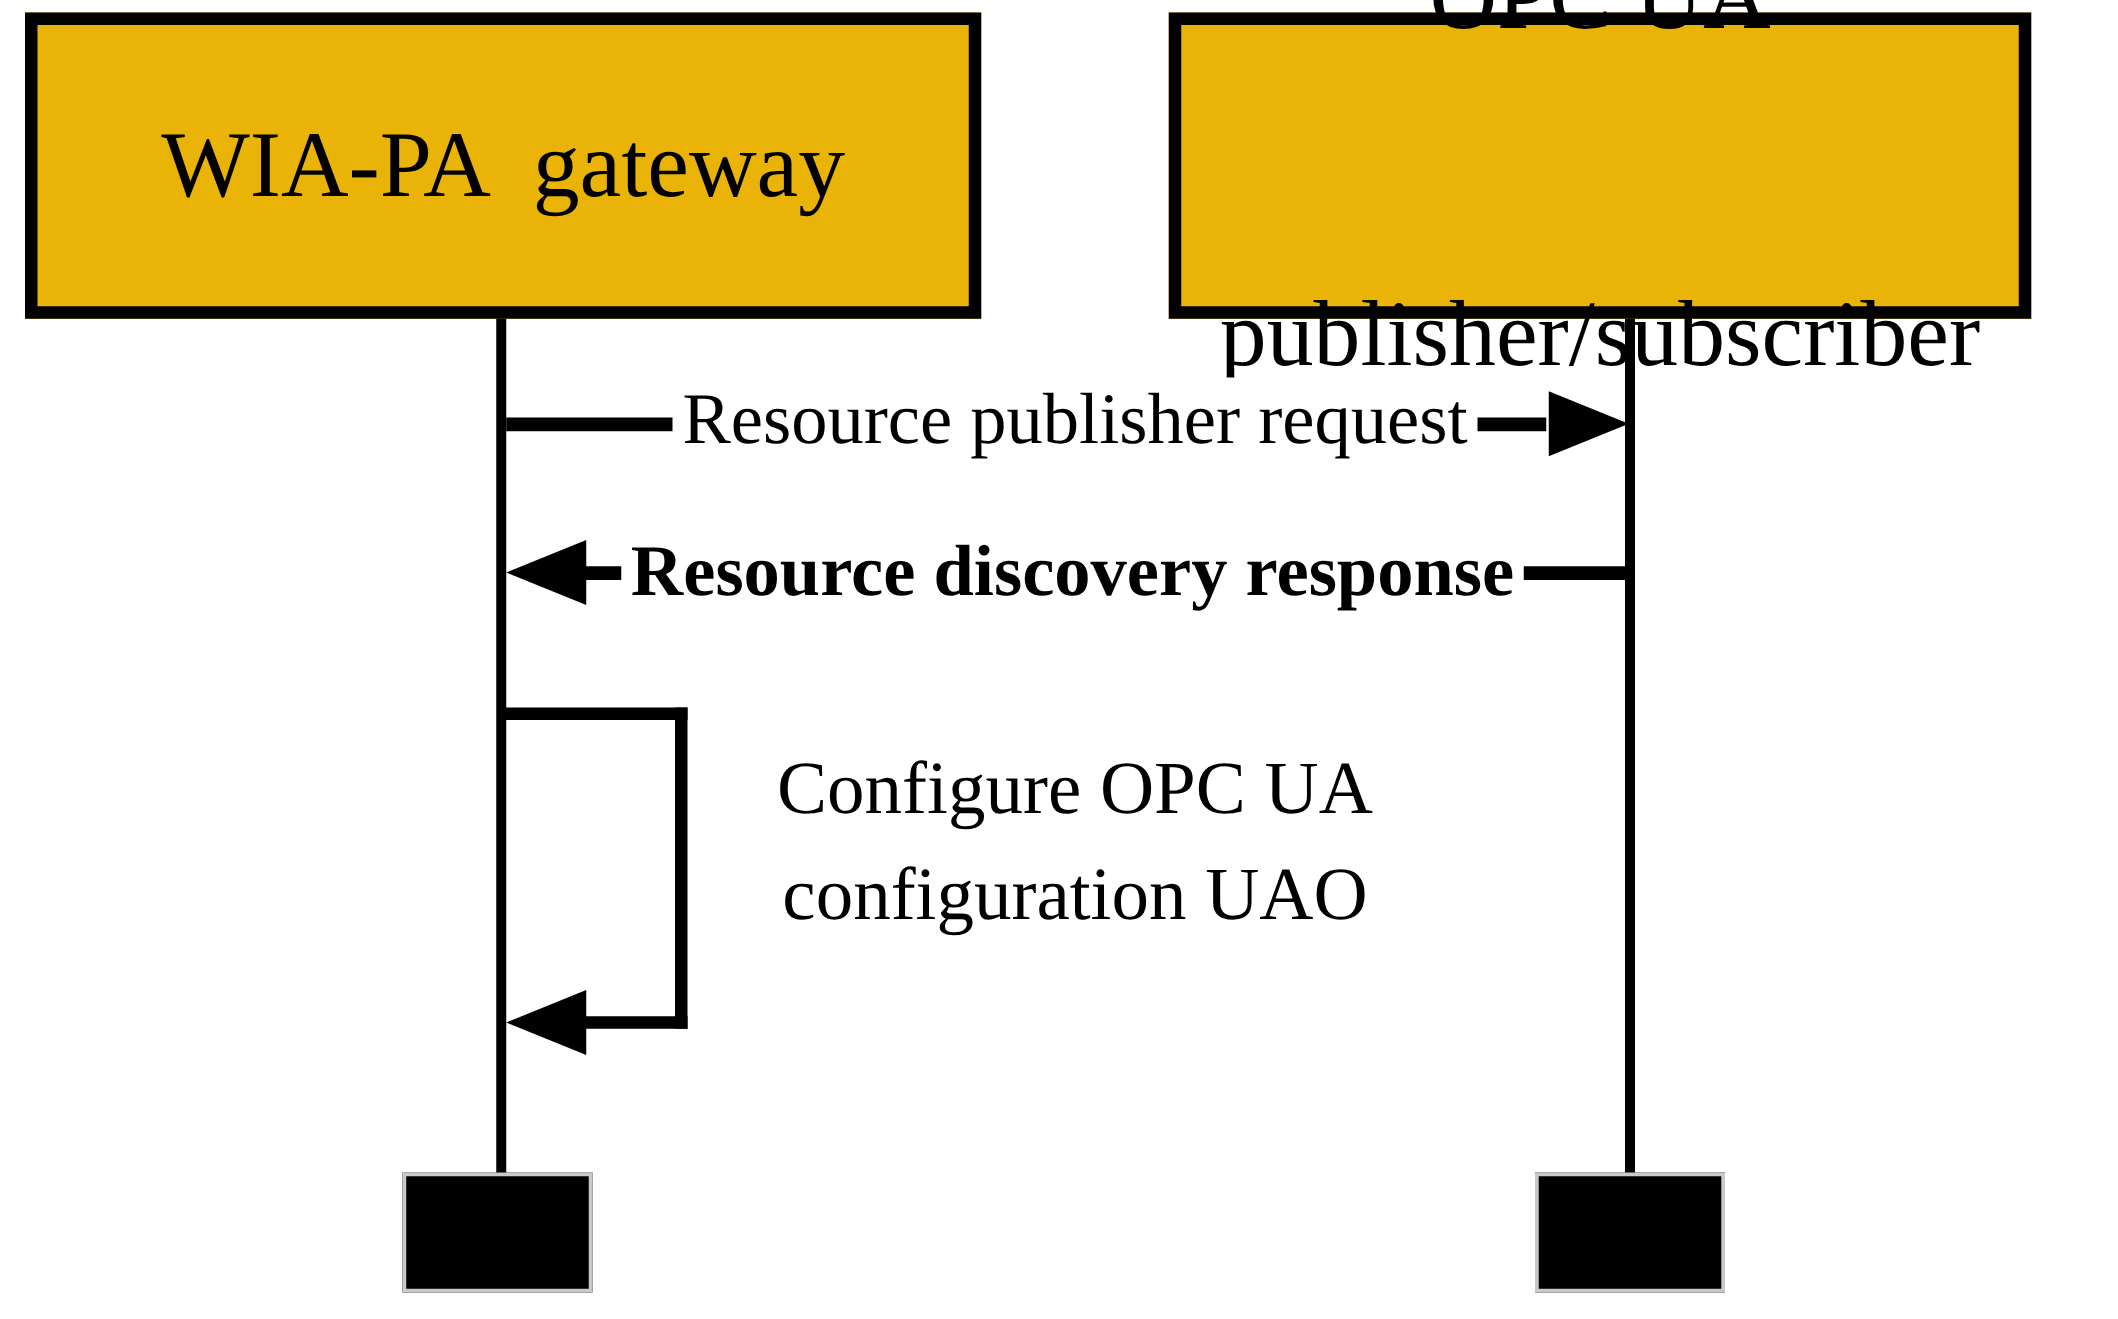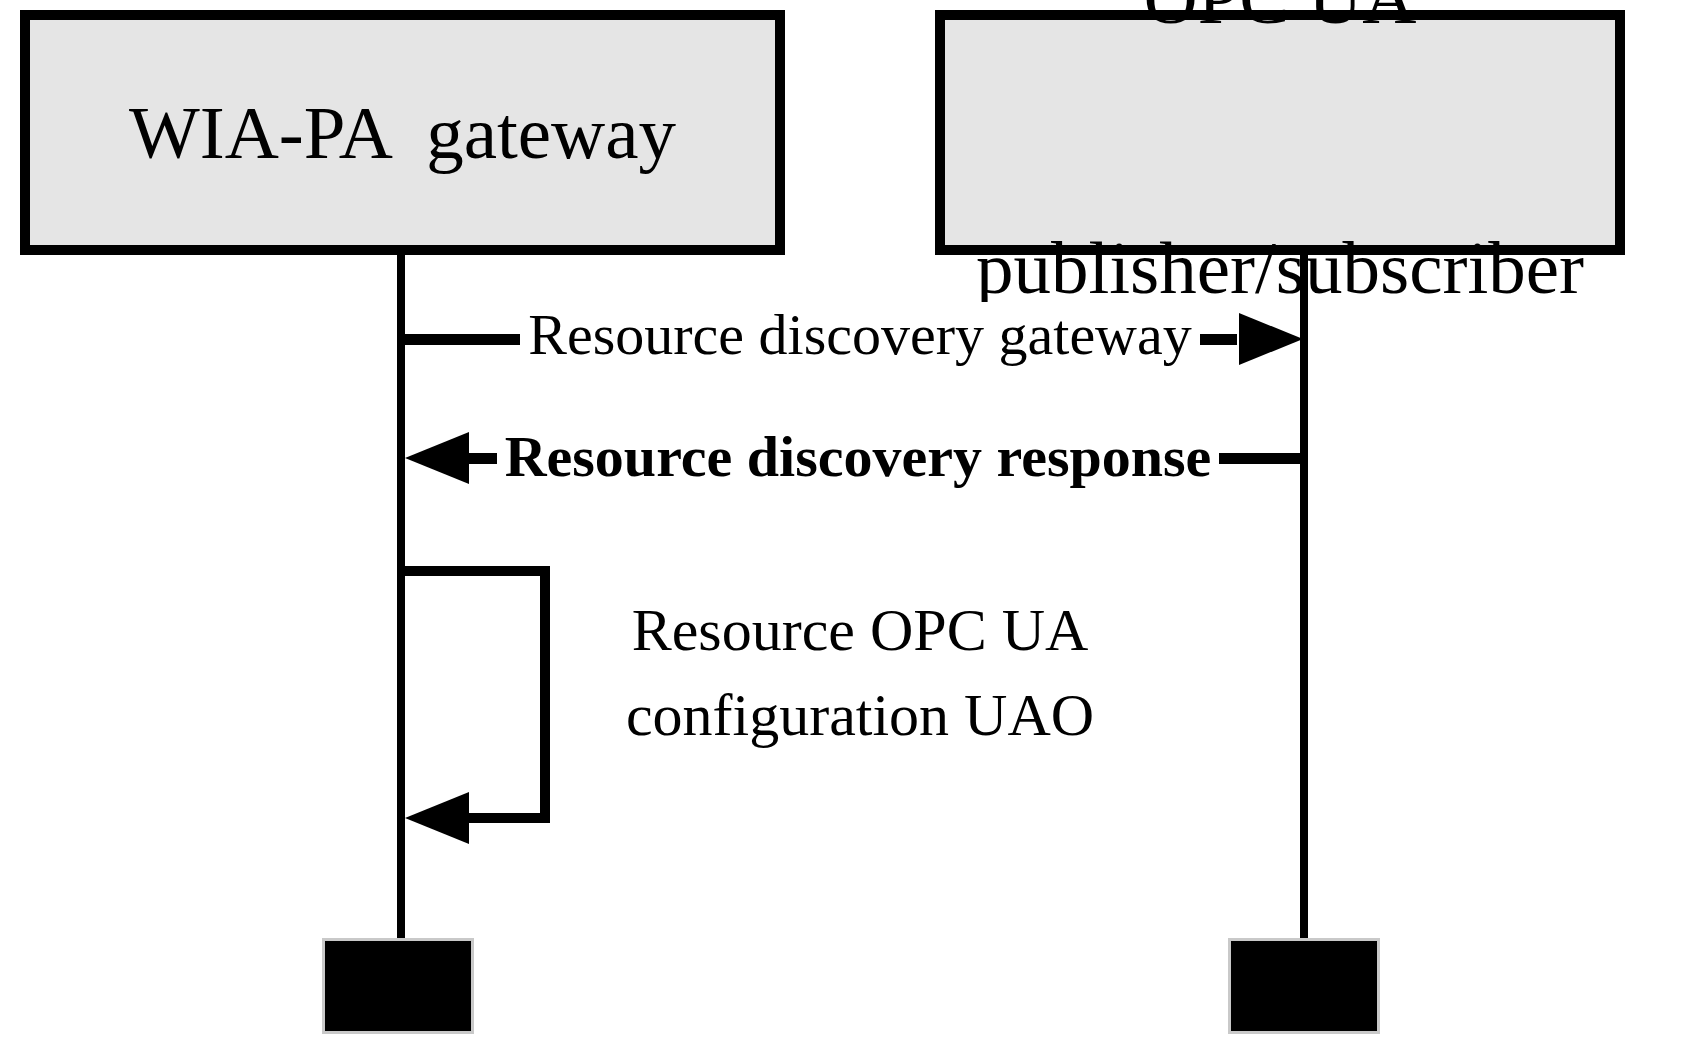--- a/index.html
+++ b/index.html
@@ -17,21 +17,21 @@
     overflow: hidden;
   }
 
   
   .actor-box {
     position: absolute;
     top: 10px;
     height: 245px;
     border: 10px solid #000000;
     box-sizing: border-box;
-    background: #e5e5e5;
+    background: #eab308;
     display: flex;
     align-items: center;
     justify-content: center;
     text-align: center;
   }
   .actor-box .title {
     font-size: 75px;
     line-height: 90px;
     white-space: pre;
   }
@@ -129,35 +129,35 @@
       <div>publisher/subscriber</div>
     </div>
   </div>
 
   <div class="lifeline" id="lifeline-left"></div>
   <div class="lifeline" id="lifeline-right"></div>
 
   <div class="hline" style="left:405px; top:334px; width:832px;"></div>
   <div class="arrow-right" style="left:1239px; top:313px;"></div>
   <div class="msg-label" style="left:460px; top:306px;">
-    <span>Resource discovery gateway</span>
+    <span>Resource publisher request</span>
   </div>
 
   <div class="hline" style="left:460px; top:453px; width:844px;"></div>
   <div class="arrow-left" style="left:405px; top:432px;"></div>
   <div class="msg-label" style="left:458px; top:428px;font-weight:bold;">
     <span>Resource discovery response</span>
   </div>
 
   <div class="loop-seg" style="left:401px; top:566px; width:149px; height:10px;"></div>
   <div class="loop-seg" style="left:540px; top:566px; width:10px; height:257px;"></div>
   <div class="loop-seg" style="left:466px; top:813px; width:84px; height:10px;"></div>
   <div class="arrow-left" style="left:405px; top:792px;"></div>
 
   <div id="self-msg-label">
-    <div>Resource OPC UA</div>
+    <div>Configure OPC UA</div>
     <div>configuration UAO</div>
   </div>
 
   <div class="activation" id="activation-left"></div>
   <div class="activation" id="activation-right"></div>
 
 </div>
 
 </body></html>

